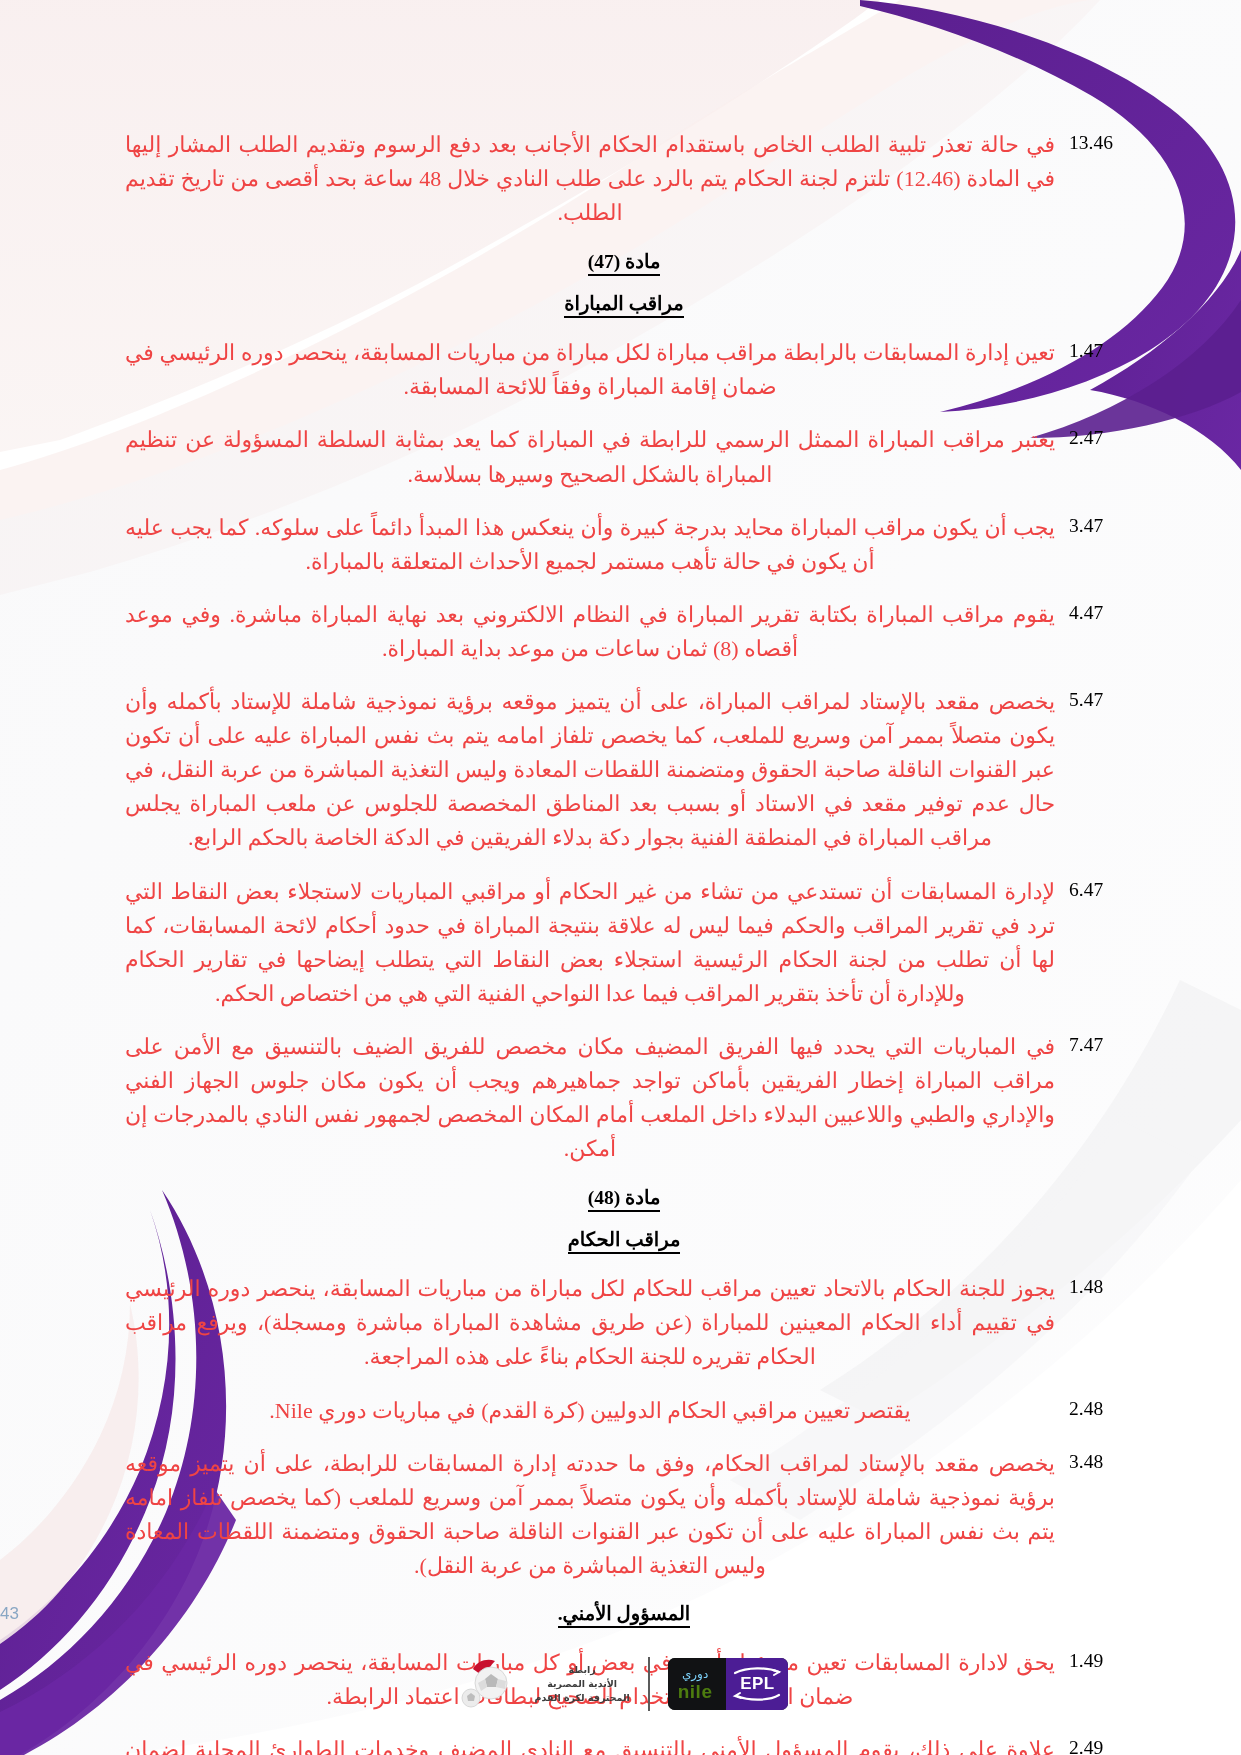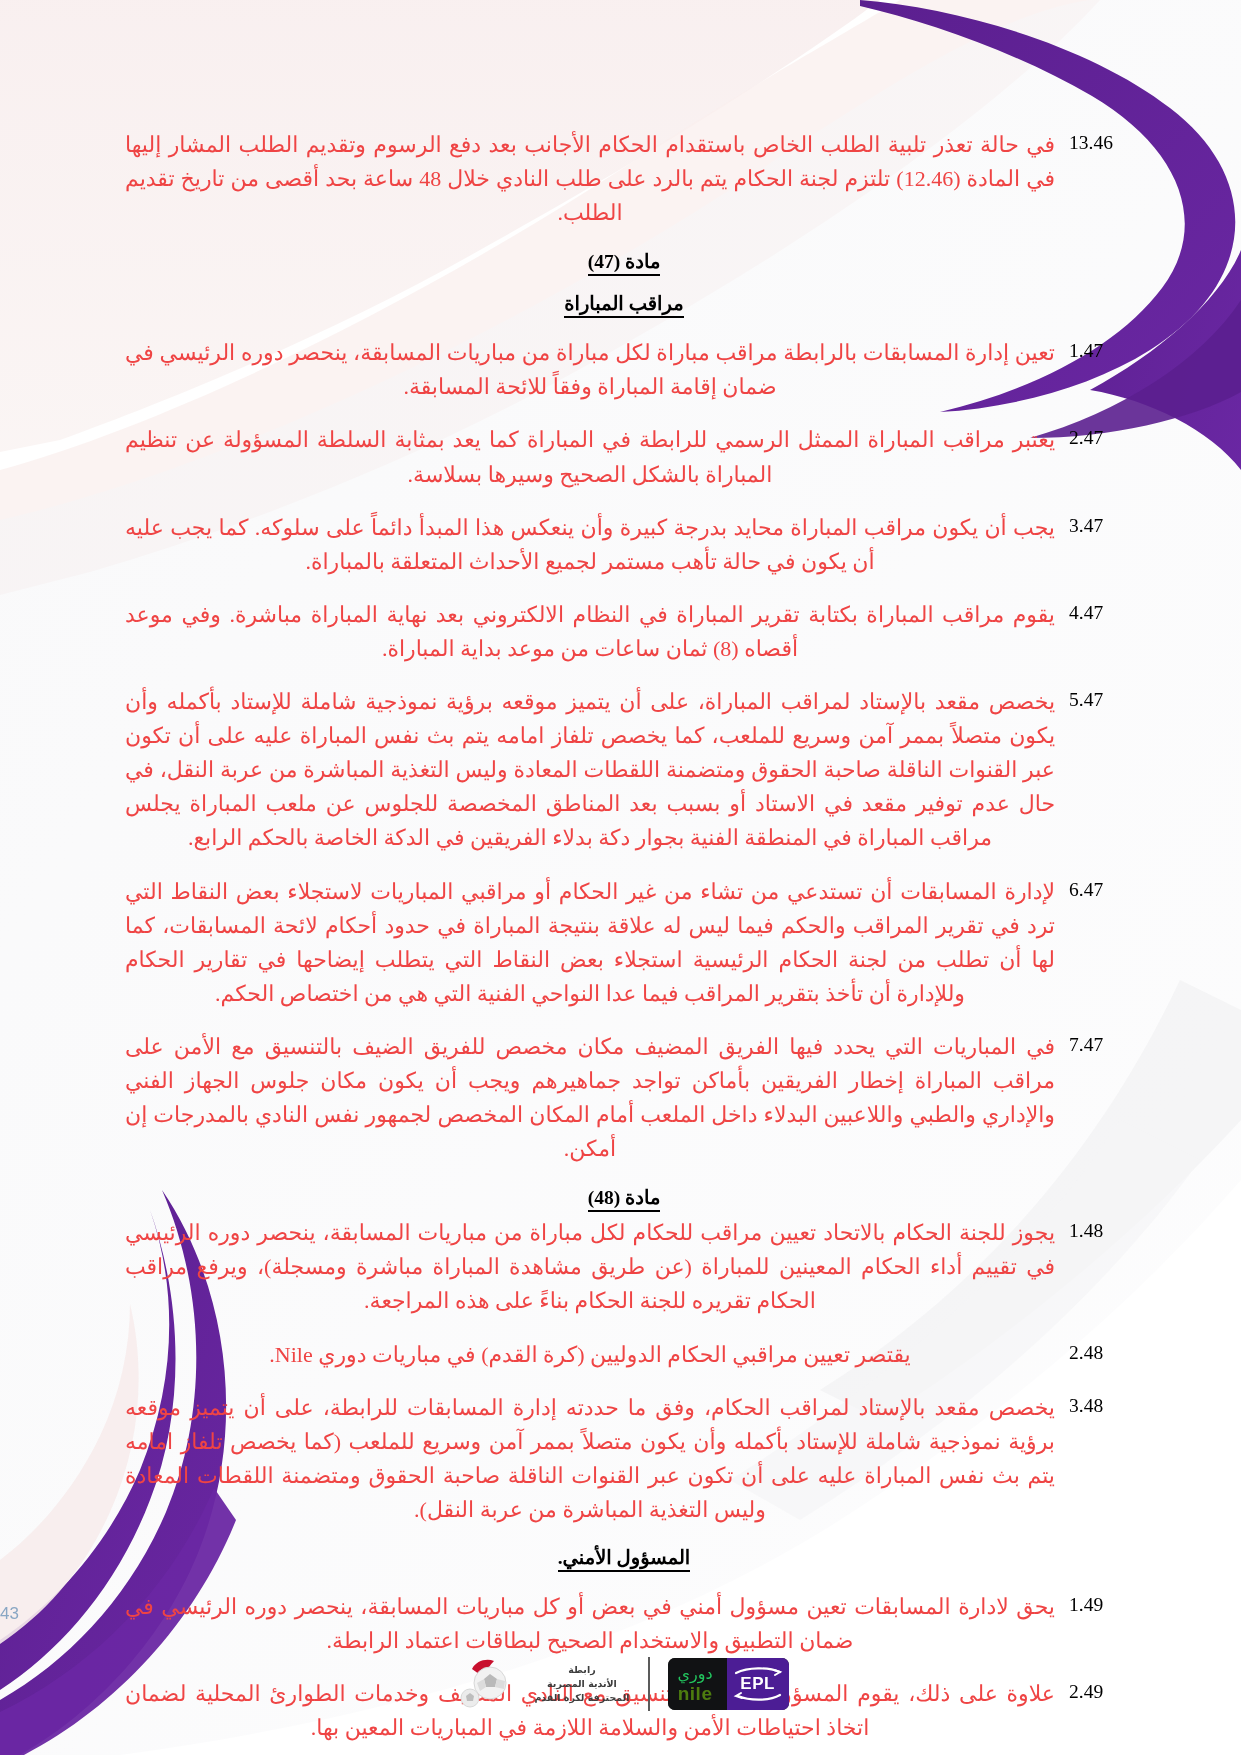--- a/index.html
+++ b/index.html
@@ -137,22 +137,22 @@
   .epl-right {
     background: #111214;
     padding: 0 14px 0 10px;
     display: flex;
     flex-direction: column;
     align-items: center;
     justify-content: center;
     line-height: 1;
   }
   .epl-right .ar {
-    color: #22c55e;
-    font-size: 16px;
+    color: #7dd3fc;
+    font-size: 12px;
     font-family: "DejaVu Sans", sans-serif;
     direction: rtl;
     margin-bottom: 2px;
   }
   .epl-right .nile {
     color: #4d7c0f;
     font-family: "Liberation Sans", sans-serif;
     font-size: 19px;
     font-weight: bold;
     letter-spacing: .5px;
@@ -268,20 +268,23 @@
       <div class="clause-body">لإدارة المسابقات أن تستدعي من تشاء من غير الحكام أو مراقبي المباريات لاستجلاء بعض النقاط التي ترد في تقرير المراقب والحكم فيما ليس له علاقة بنتيجة المباراة في حدود أحكام لائحة المسابقات، كما لها أن تطلب من لجنة الحكام الرئيسية استجلاء بعض النقاط التي يتطلب إيضاحها في تقارير الحكام وللإدارة أن تأخذ بتقرير المراقب فيما عدا النواحي الفنية التي هي من اختصاص الحكم.</div>
     </div>
     <div class="clause">
       <div class="clause-num">7.47</div>
       <div class="clause-body">في المباريات التي يحدد فيها الفريق المضيف مكان مخصص للفريق الضيف بالتنسيق مع الأمن على مراقب المباراة إخطار الفريقين بأماكن تواجد جماهيرهم ويجب أن يكون مكان جلوس الجهاز الفني والإداري والطبي واللاعبين البدلاء داخل الملعب أمام المكان المخصص لجمهور نفس النادي بالمدرجات إن أمكن.</div>
     </div>
 
     <div class="article-head">
       <span>مادة (48)</span>
     </div>
+    <div class="section-head">
+      <span>مراقب الحكام</span>
+    </div>
 
     <div class="clause">
       <div class="clause-num">1.48</div>
       <div class="clause-body">يجوز للجنة الحكام بالاتحاد تعيين مراقب للحكام لكل مباراة من مباريات المسابقة، ينحصر دوره الرئيسي في تقييم أداء الحكام المعينين للمباراة (عن طريق مشاهدة المباراة مباشرة ومسجلة)، ويرفع مراقب الحكام تقريره للجنة الحكام بناءً على هذه المراجعة.</div>
     </div>
     <div class="clause">
       <div class="clause-num">2.48</div>
       <div class="clause-body">يقتصر تعيين مراقبي الحكام الدوليين (كرة القدم) في مباريات دوري Nile.</div>
     </div>
     <div class="clause">

